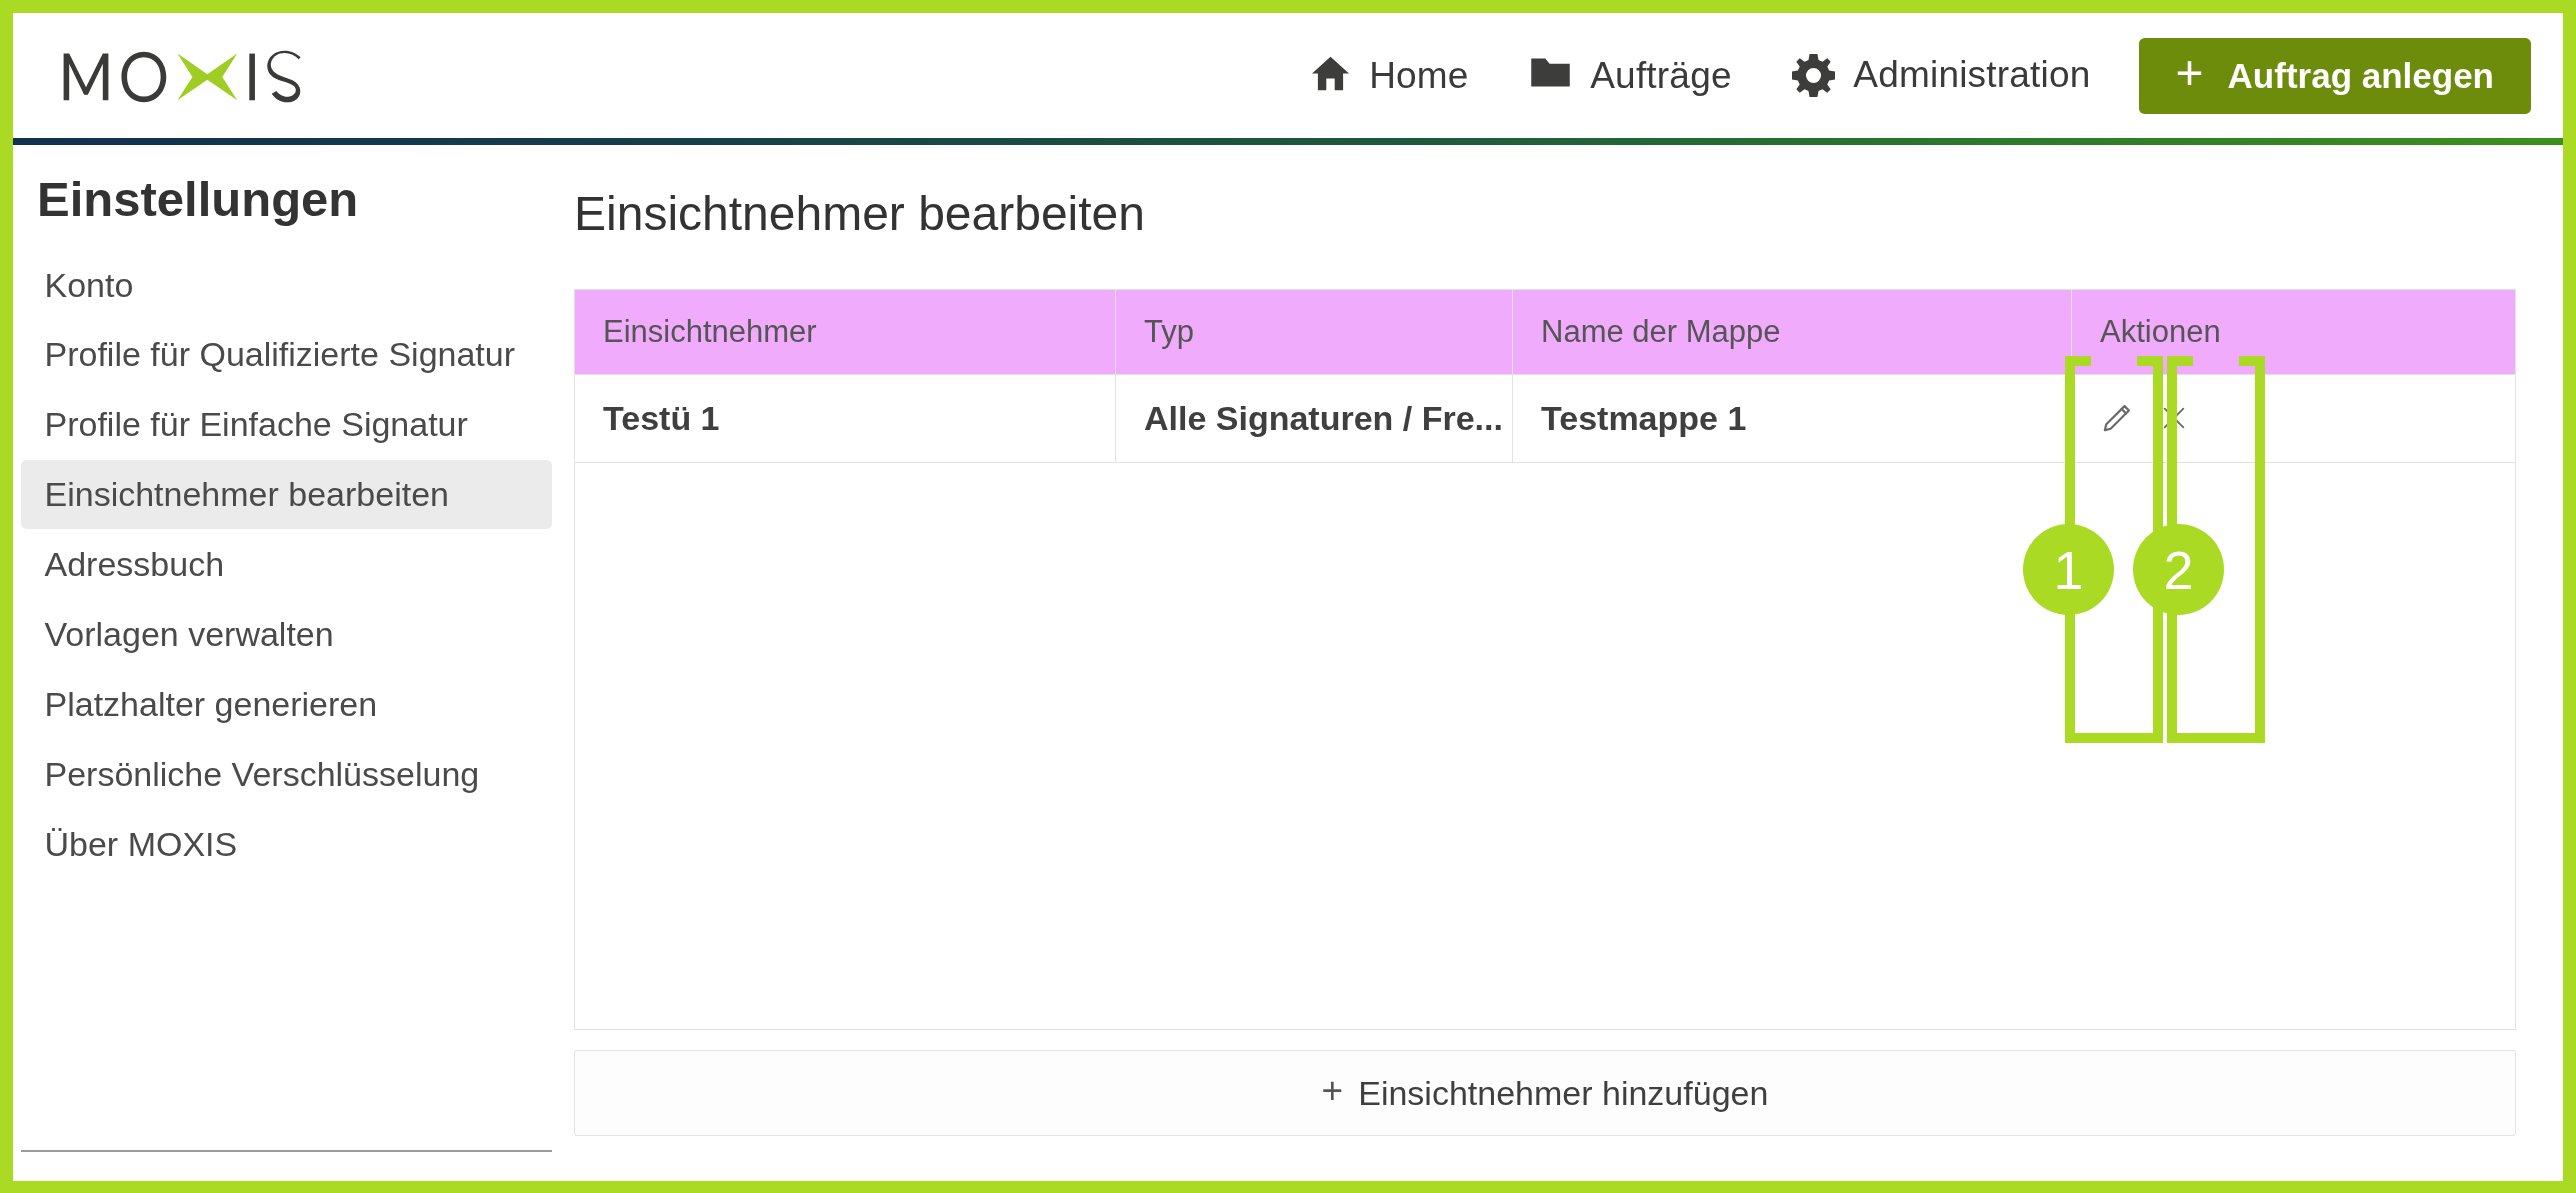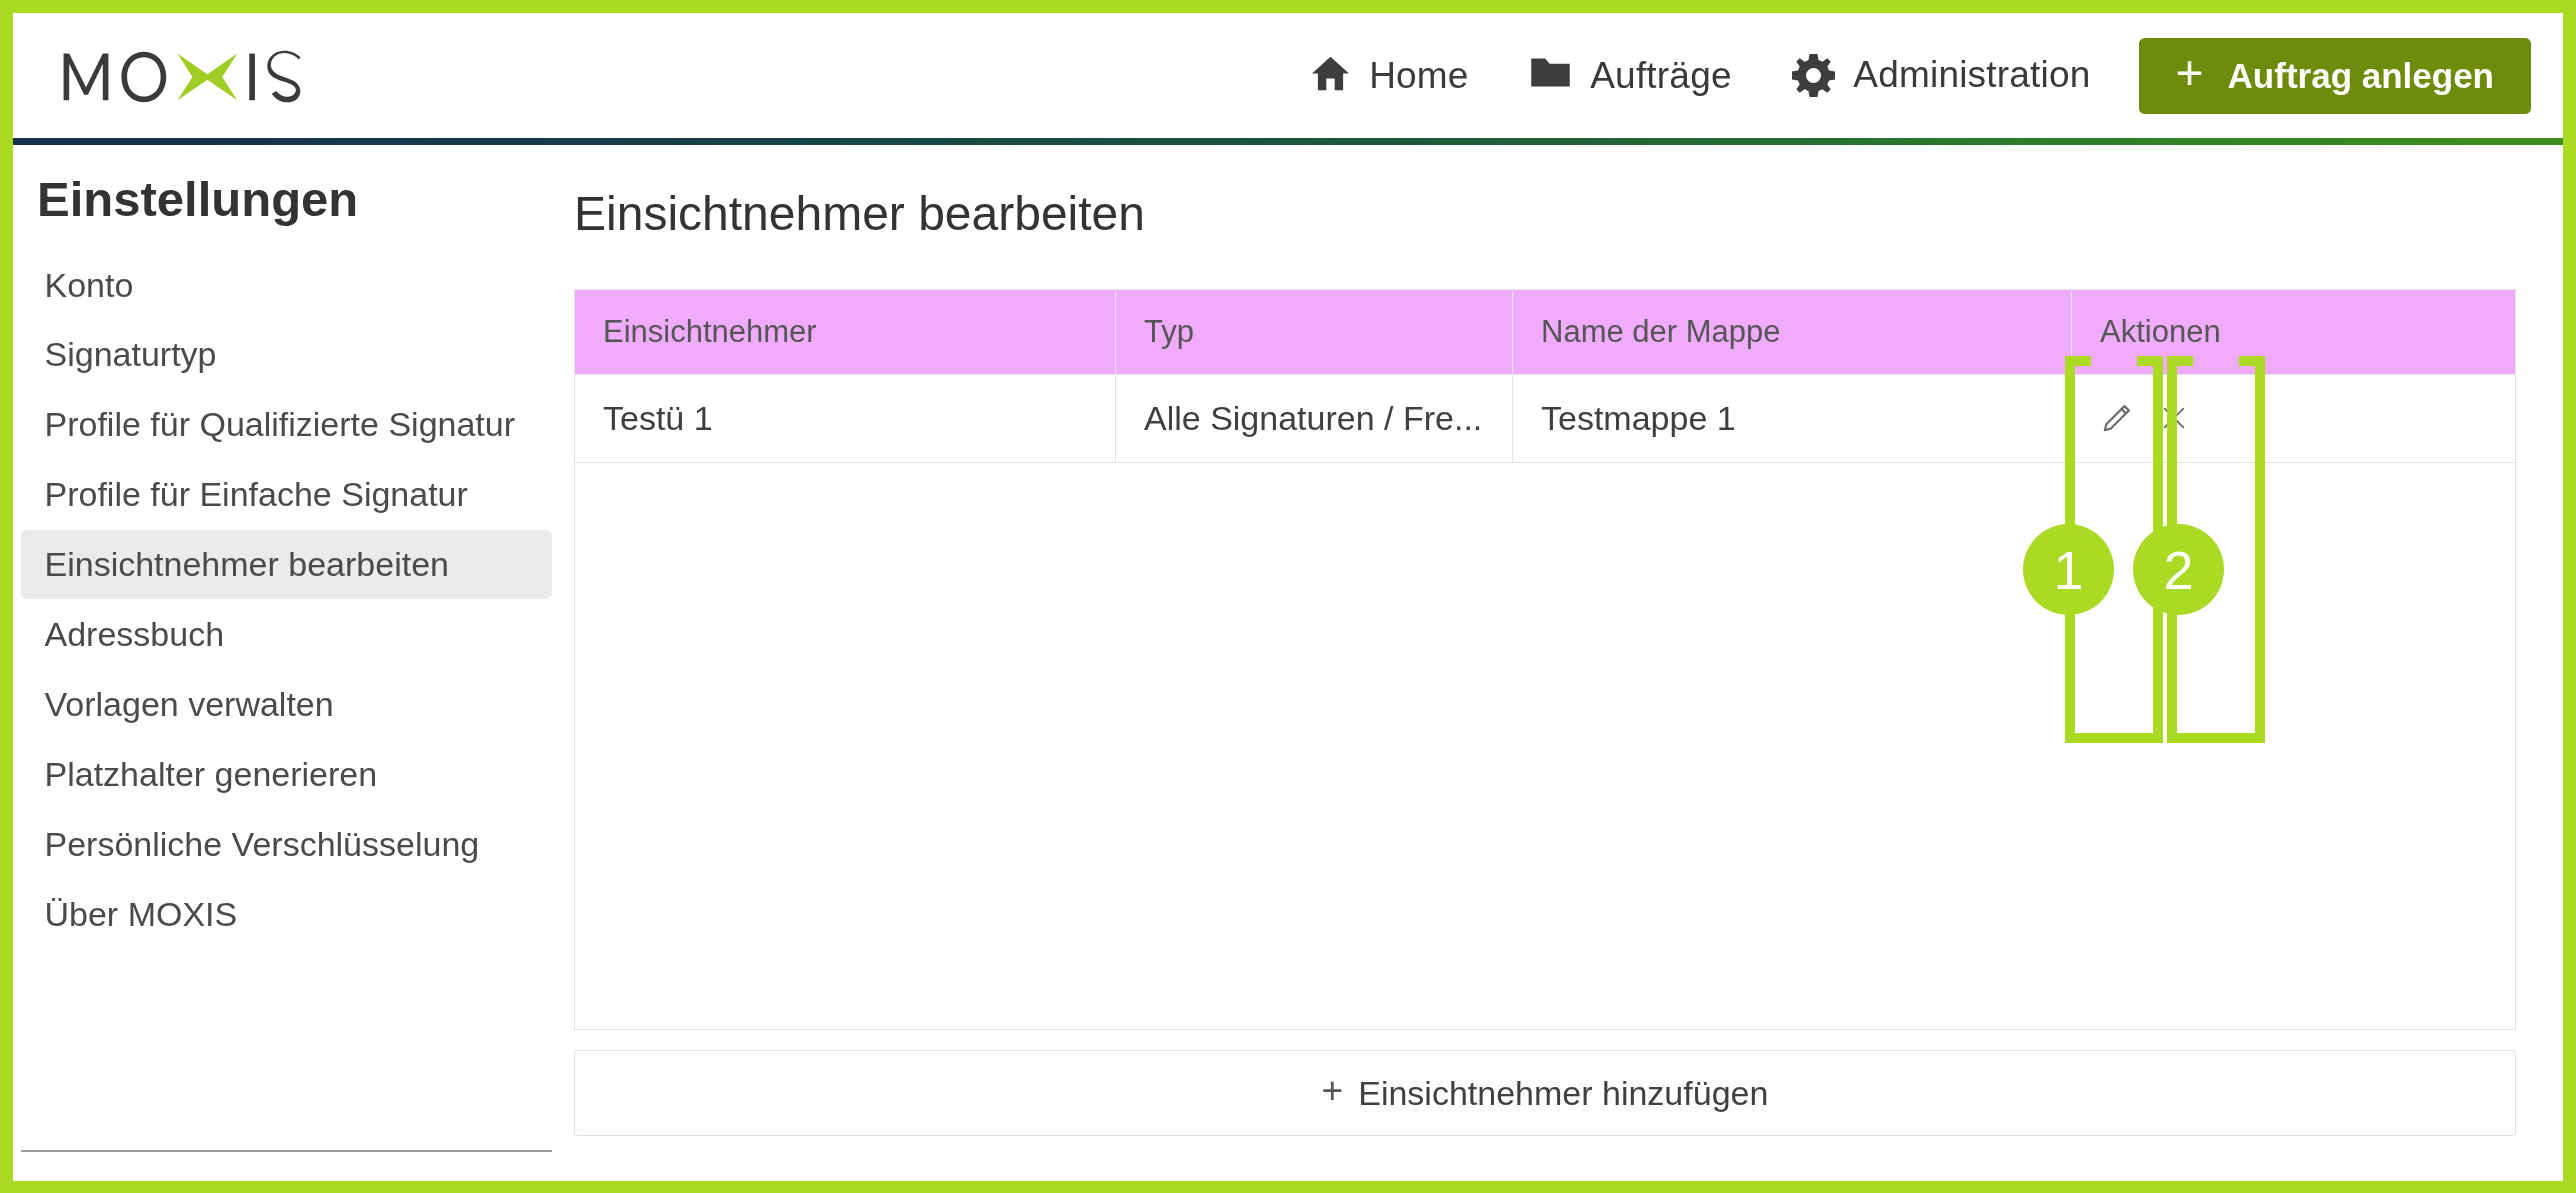--- a/index.html
+++ b/index.html
@@ -121,21 +121,21 @@
     padding: 24px 28px;
     display: flex;
     align-items: center;
     border-right: 1.9px solid #e2e2e2;
     min-height: 78px;
     white-space: nowrap;
     overflow: hidden;
   }
   .th { color: #555; }
   .tbody-row { border-bottom: 1.9px solid #e2e2e2; }
-  .tbody-row .td { font-size: 34px; color: #3f3f3f; }
+  .tbody-row .td { font-size: 34px; color: #3f3f3f; font-weight: bold; }
   .col-0 { flex: 0 0 541px; }
   .col-1 { flex: 0 0 397px; }
   .col-2 { flex: 0 0 559px; }
   .col-3 { flex: 1 1 auto; border-right: none; }
 
   .actions-cell { display: flex; align-items: center; gap: 0; padding: 0 !important; }
   .action-btn {
     width: 58px; height: 78px;
     display: flex; align-items: center; justify-content: center;
     cursor: pointer;
@@ -247,21 +247,20 @@
 
   </div>
   <div class="header-rule"></div>
 
   <div class="body-wrap">
 
     <div class="sidebar">
       <div class="sidebar-title">Einstellungen</div>
 
       <div class="side-item">Konto</div>
-      <div class="side-item">Signaturtyp</div>
       <div class="side-item">Profile für Qualifizierte Signatur</div>
       <div class="side-item">Profile für Einfache Signatur</div>
       <div class="side-item active">Einsichtnehmer bearbeiten</div>
       <div class="side-item">Adressbuch</div>
       <div class="side-item">Vorlagen verwalten</div>
       <div class="side-item">Platzhalter generieren</div>
       <div class="side-item">Persönliche Verschlüsselung</div>
       <div class="side-item">Über MOXIS</div>
 
       <div class="sidebar-divider"></div>

